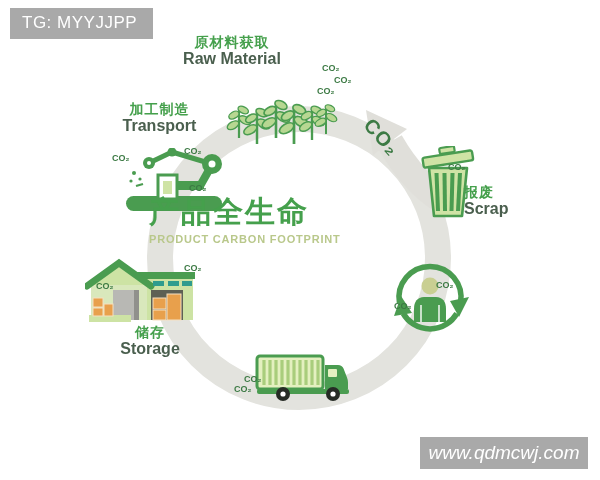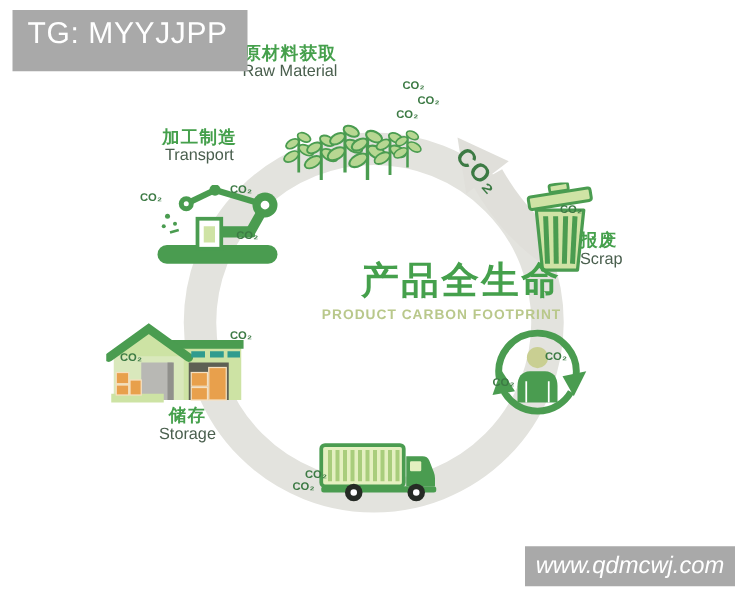--- a/index.html
+++ b/index.html
@@ -11,36 +11,36 @@
     --ring:#e3e3de;
     --banner:#a9a9a9;
     --leaf-light:#b7d792;
     --pale:#cfe3a5;
   }
   html,body{margin:0;padding:0;}
   body{font-family:"Liberation Sans","DejaVu Sans",sans-serif;background:#fff;}
   .canvas{position:relative;width:600px;height:480px;background:#ffffff;overflow:hidden;}
 
   .banner{position:absolute;left:10px;top:8px;background:var(--banner);color:#fff;
-    font-size:24px;letter-spacing:.5px;padding:5px 16px 16px 12px;z-index:10;}
+    font-size:17px;letter-spacing:.5px;padding:5px 16px 6px 12px;z-index:10;}
   .watermark{position:absolute;left:420px;top:437px;width:168px;height:32px;background:var(--banner);
     color:#fff;font-size:19px;display:flex;align-items:center;justify-content:center;z-index:10;font-style:italic;}
 
   .ring{position:absolute;left:147px;top:106px;width:304px;height:304px;border-radius:50%;
     border:26px solid var(--ring);box-sizing:border-box;z-index:1;}
 
   .arrow-svg{position:absolute;left:336px;top:96px;z-index:2;}
   .co2-arrow-label{position:absolute;left:376px;top:114px;font-size:20px;font-weight:bold;
     color:var(--co2-green);transform:rotate(48deg);transform-origin:left top;letter-spacing:1px;z-index:3;}
 
   .icon{position:absolute;z-index:4;line-height:0;}
   .stage-label{position:absolute;z-index:5;line-height:1.15;}
   .stage-label .zh{font-size:14px;font-weight:bold;color:var(--green);letter-spacing:1px;}
-  .stage-label .en{font-size:13px;font-weight:normal;color:var(--dark-label);}
-  .center-txt{position:absolute;left:149px;top:208px;width:300px;text-align:right;z-index:5;}
+  .stage-label .en{font-size:16px;font-weight:bold;color:var(--dark-label);}
+  .center-txt{position:absolute;left:149px;top:195px;width:300px;text-align:left;z-index:5;}
   .center-txt .t{font-size:30px;line-height:33px;font-weight:bold;color:var(--green);letter-spacing:2px;}
   .center-txt .s{margin-top:5px;font-size:11px;font-weight:bold;color:var(--sub-green);letter-spacing:.8px;}
 
   .co2chip{position:absolute;font-size:9px;font-weight:bold;color:var(--co2-green);z-index:5;letter-spacing:0;}
 
   .leafset ellipse{fill:var(--leaf-light);stroke:var(--icon-green);stroke-width:1.6;}
   .leafset path{stroke:var(--icon-green);stroke-width:2.6;fill:none;}
   .ctr{text-align:center;}
 </style>
 </head>

